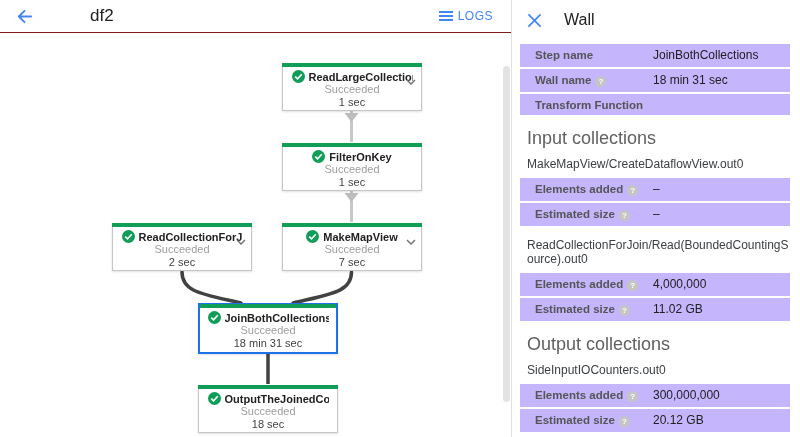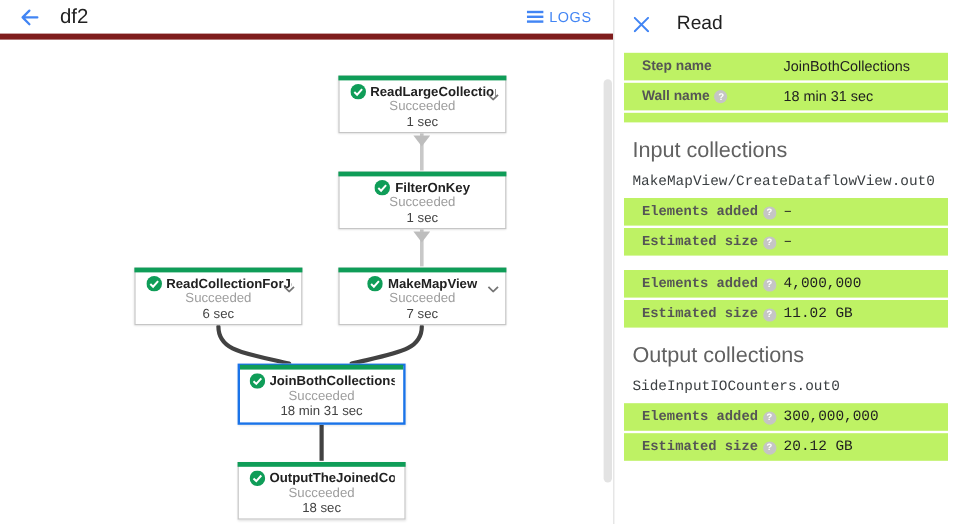--- a/index.html
+++ b/index.html
@@ -6,21 +6,21 @@
   html,body { width:800px; height:437px; }
   body {
     font-family:"Liberation Sans", sans-serif;
     background:#fff; color:#212121; overflow:hidden; position:relative;
   }
   .app { position:relative; width:800px; height:437px; background:#fff; }
 
   
   .left-panel { position:absolute; left:0; top:0; width:511px; height:437px; background:#fff; }
   .toolbar { position:absolute; left:0; top:0; width:511px; height:33px;
-             border-bottom:5px solid #7f1d1d; display:flex; align-items:center; padding:0 12px; }
+             border-bottom:1px solid #7f1d1d; display:flex; align-items:center; padding:0 12px;gap:40px; }
   .back-btn { width:24px; height:24px; display:flex; align-items:center; justify-content:center; cursor:pointer; }
   .job-title { font-size:17px; color:#212121; margin-left:14px; }
   .toolbar-spacer { flex:1; }
   .logs-btn { display:flex; align-items:center; gap:5px; color:#4285f4; font-size:12px;
               font-weight:normal; letter-spacing:0.5px; cursor:pointer; padding:4px 6px; }
 
   .canvas { position:absolute; left:0; top:34px; width:511px; height:403px; background:#fff; }
   .edges { position:absolute; left:0; top:0; }
 
   .node { position:absolute; width:140px; height:48px; background:#fff;
@@ -42,31 +42,31 @@
 
   
   .right-panel { position:absolute; left:511px; top:0; width:289px; height:437px;
                  background:#fff; border-left:1px solid #e0e0e0; overflow:hidden; }
   .panel-header { height:40px; display:flex; align-items:center; padding:0 14px; gap:22px; }
   .panel-title { font-size:16px; color:#212121; }
   .close-btn { width:16px; height:16px; display:flex; align-items:center; justify-content:center; cursor:pointer; }
 
   .panel-body { padding:4px 10px 0 8px; }
 
-  .kv-row { background:#bef264; display:flex; padding:4px 6px 4px 15px; margin-bottom:2px; }
+  .kv-row { background:#c4b5fd; display:flex; padding:4px 6px 4px 15px; margin-bottom:2px; }
   .kv-label { width:118px; flex:none; font-size:11.5px; font-weight:bold; color:#555; padding-top:1px; }
   .kv-value { flex:1; font-size:12px; color:#212121; word-break:break-all; line-height:15px; }
 
   .help-icon { display:inline-block; width:11px; height:11px; border-radius:50%;
                background:#c5c5c5; color:#fff; font-size:8px; line-height:11px;
                text-align:center; font-weight:bold; margin-left:4px; vertical-align:0; }
 
   .section-heading { font-size:18px; color:#616161; margin:13px 0 8px 7px; }
   .collection-name { font-size:12px; color:#3c4043; margin:0 0 7px 7px; word-break:break-all; }
-  .collection-group { margin-bottom:12px;font-family:Liberation Mono, monospace; }
+  .collection-group { margin-bottom:12px; }
 </style>
 </head>
 <body>
 
 <div class="app">
 
   <div class="left-panel">
 
     <div class="toolbar">
       <div class="back-btn">
@@ -142,21 +142,21 @@
               <polyline points="3.5,7.2 6,9.6 10.5,4.6" stroke="#fff" stroke-width="1.8" fill="none"></polyline>
           </svg>
           <span class="node-title">ReadCollectionForJoin</span>
           <span class="chev">
             <svg width="10" height="6" viewBox="0 0 10 6">
                 <polyline points="1,1 5,5 9,1" stroke="#757575" stroke-width="1.5" fill="none"></polyline>
               </svg>
           </span>
         </div>
         <div class="node-status">Succeeded</div>
-        <div class="node-time">6 sec</div>
+        <div class="node-time">2 sec</div>
       </div>
 
       <div class="node" style="left:282px; top:189px;">
         <div class="node-topbar"></div>
         <div class="node-title-row">
           <svg width="13" height="13" viewBox="0 0 14 14">
             <circle cx="7" cy="7" r="7" fill="#0f9d58"></circle>
               <polyline points="3.5,7.2 6,9.6 10.5,4.6" stroke="#fff" stroke-width="1.8" fill="none"></polyline>
           </svg>
           <span class="node-title">MakeMapView</span>
@@ -202,51 +202,53 @@
   </div>
 
   <div class="right-panel">
 
     <div class="panel-header">
       <div class="close-btn">
         <svg width="13" height="13" viewBox="0 0 14 14">
           <path d="M1 1 L13 13 M13 1 L1 13" stroke="#4285f4" stroke-width="1.8" stroke-linecap="round"></path>
         </svg>
       </div>
-      <div class="panel-title">Read</div>
+      <div class="panel-title">Wall</div>
     </div>
 
     <div class="panel-body">
 
       <div class="kv-row">
         <div class="kv-label"><span>Step name</span></div>
         <div class="kv-value">JoinBothCollections</div>
       </div>
       <div class="kv-row">
         <div class="kv-label"><span>Wall name</span><span class="help-icon">?</span></div>
         <div class="kv-value">18 min 31 sec</div>
       </div>
       <div class="kv-row">
+        <div class="kv-label"><span>Transform Function</span></div>
       </div>
 
       <div class="section-heading">Input collections</div>
 
       <div class="collection-group">
         <div class="collection-name">MakeMapView/CreateDataflowView.out0</div>
         <div class="kv-row">
           <div class="kv-label"><span>Elements added</span><span class="help-icon">?</span></div>
           <div class="kv-value">–</div>
         </div>
         <div class="kv-row">
           <div class="kv-label"><span>Estimated size</span><span class="help-icon">?</span></div>
           <div class="kv-value">–</div>
         </div>
       </div>
 
       <div class="collection-group">
+        <div class="collection-name">ReadCollectionForJoin/Read(BoundedCountingSource).out0</div>
         <div class="kv-row">
           <div class="kv-label"><span>Elements added</span><span class="help-icon">?</span></div>
           <div class="kv-value">4,000,000</div>
         </div>
         <div class="kv-row">
           <div class="kv-label"><span>Estimated size</span><span class="help-icon">?</span></div>
           <div class="kv-value">11.02 GB</div>
         </div>
       </div>
 

